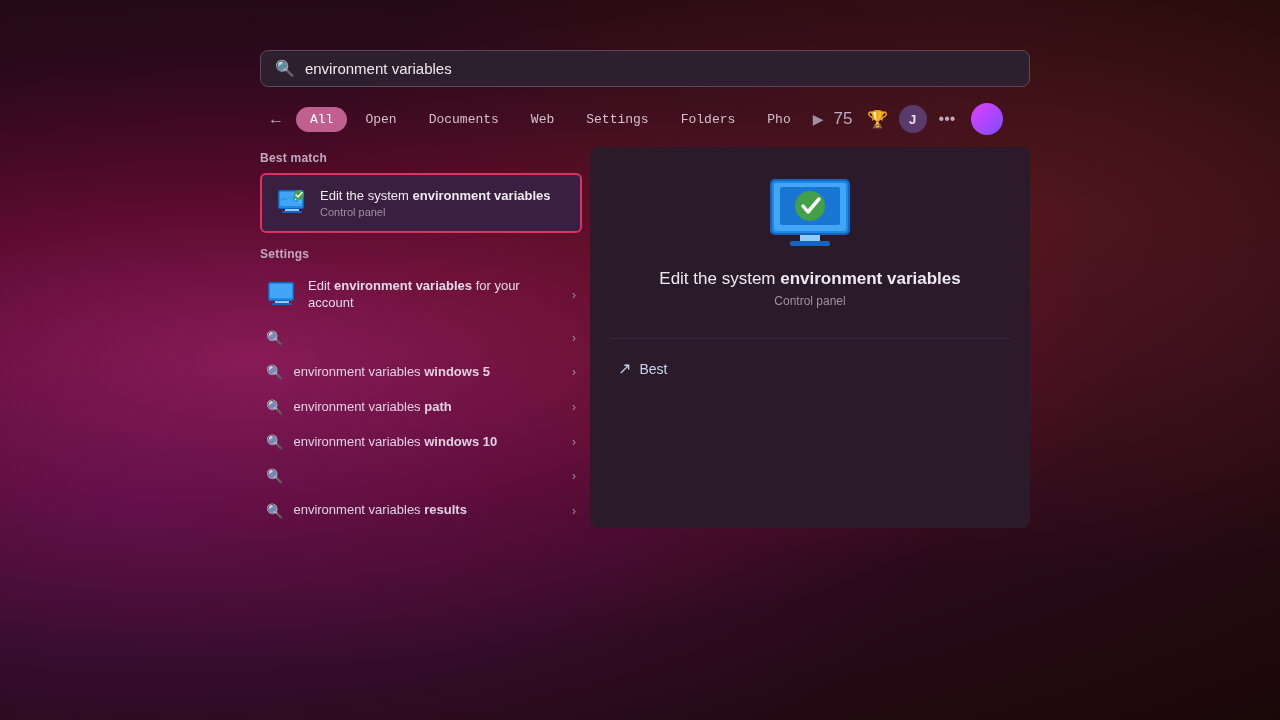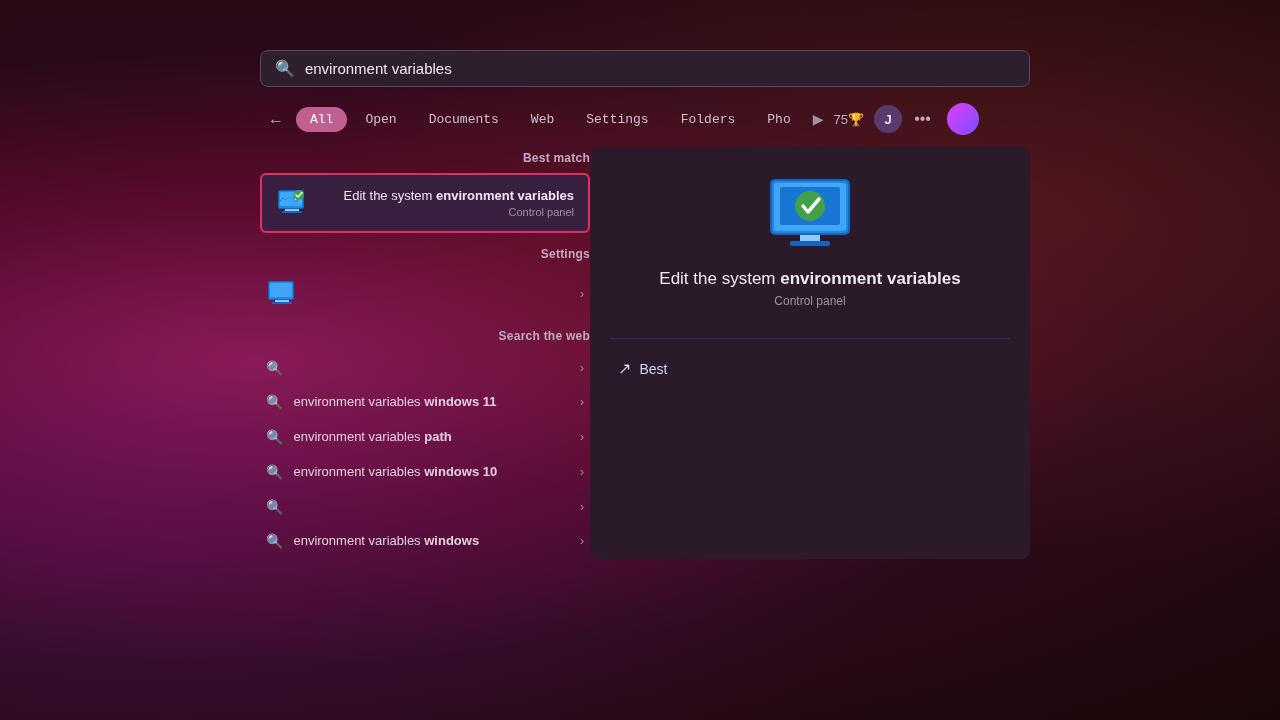--- a/index.html
+++ b/index.html
@@ -92,47 +92,46 @@
       width: 32px;
       height: 32px;
       border-radius: 50%;
       background: linear-gradient(135deg, #e040fb, #7c4dff);
       border: none;
       cursor: pointer;
       margin-left: 4px;
     }
     .score-badge {
       color: #c0a8c0;
-      font-size: 13px;
+      font-size: 17px;
       padding: 4px 6px;
       display: flex;
       align-items: center;
-      gap: 0;
+      gap: 15px;
     }
     .user-initial {
       background: #5a3a6a;
       color: #f0e0f0;
       border-radius: 50%;
       width: 28px;
       height: 28px;
       display: flex;
       align-items: center;
       justify-content: center;
       font-size: 13px;
       font-weight: 600;
     }
     .results-area {
       display: flex;
       gap: 0;
       margin-top: 4px;
     }
     .left-panel {
       width: 330px;
-      padding-right: 0;
-      text-align: right;
+      padding-right: 8px;
     }
     .right-panel {
       flex: 1;
       background: #2a1a2a;
       border-radius: 8px;
       padding: 20px;
       display: flex;
       flex-direction: column;
       align-items: flex-start;
     }
@@ -315,34 +314,38 @@
       <div class="settings-item">
         <div class="item-icon">
           <svg width="32" height="32" viewBox="0 0 32 32">
             <rect x="2" y="3" width="26" height="19" rx="2" fill="#1565c0"></rect>
             <rect x="3" y="4" width="24" height="17" rx="1.5" fill="#1e88e5"></rect>
             <rect x="4" y="5" width="22" height="14" rx="1" fill="#42a5f5"></rect>
             <rect x="9" y="22" width="14" height="2" fill="#90caf9"></rect>
             <rect x="6" y="24" width="20" height="2" rx="1" fill="#1565c0"></rect>
           </svg>
         </div>
-        <span class="chevron">›</span>
-      </div>
-
-      <div class="section-label" style="margin-top:10px;">Search the web</div>
+        <div class="item-text">
+          <div class="item-title">
+            <span>Edit </span><strong>environment variables</strong><span> for your account</span>
+          </div>
+        </div>
+        <span class="chevron">›</span>
+      </div>
+
 
       <div class="web-search-item">
         <span class="web-search-icon">🔍</span>
         <span class="chevron">›</span>
       </div>
 
       <div class="web-search-item">
         <span class="web-search-icon">🔍</span>
         <div class="item-title">
-          environment variables <strong>windows 11</strong>
+          environment variables <strong>windows 5</strong>
         </div>
         <span class="chevron">›</span>
       </div>
 
       <div class="web-search-item">
         <span class="web-search-icon">🔍</span>
         <div class="item-title">
           environment variables <strong>path</strong>
         </div>
         <span class="chevron">›</span>
@@ -357,21 +360,21 @@
       </div>
 
       <div class="web-search-item">
         <span class="web-search-icon">🔍</span>
         <span class="chevron">›</span>
       </div>
 
       <div class="web-search-item">
         <span class="web-search-icon">🔍</span>
         <div class="item-title">
-          environment variables <strong>windows</strong>
+          environment variables <strong>results</strong>
         </div>
         <span class="chevron">›</span>
       </div>
     </div>
 
     <div class="right-panel">
       <div class="right-icon-area">
         <svg width="90" height="75" viewBox="0 0 90 75">
 
           <rect x="5" y="2" width="80" height="56" rx="5" fill="#1565c0"></rect>

